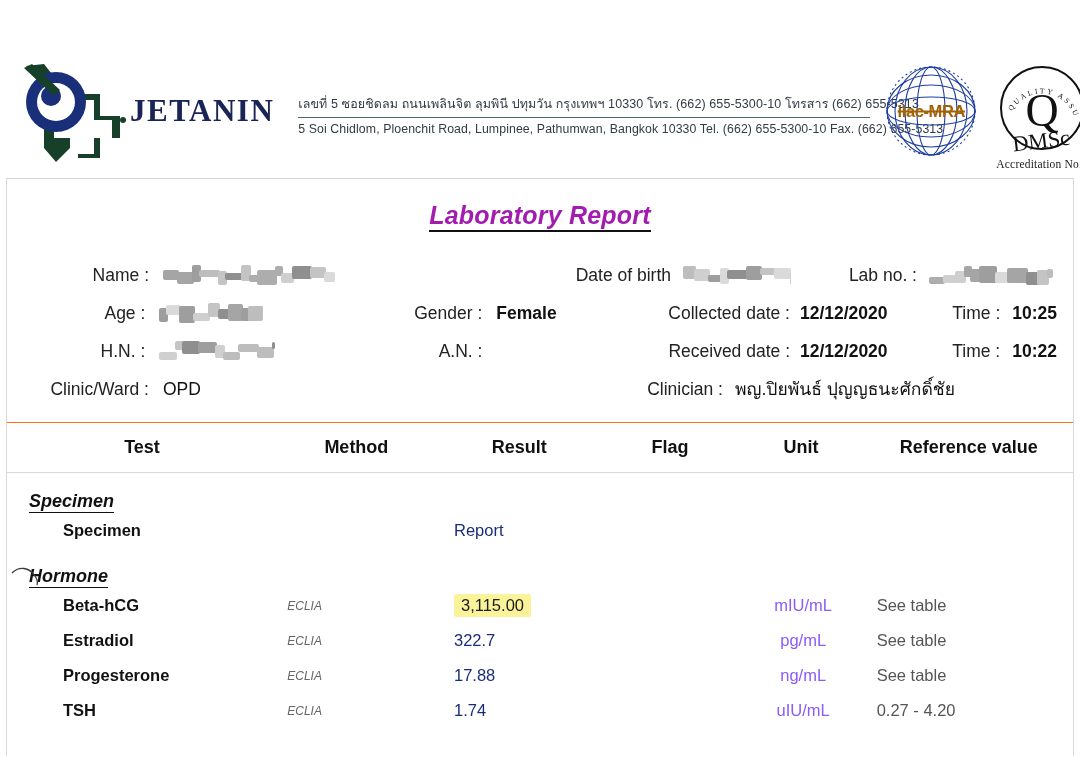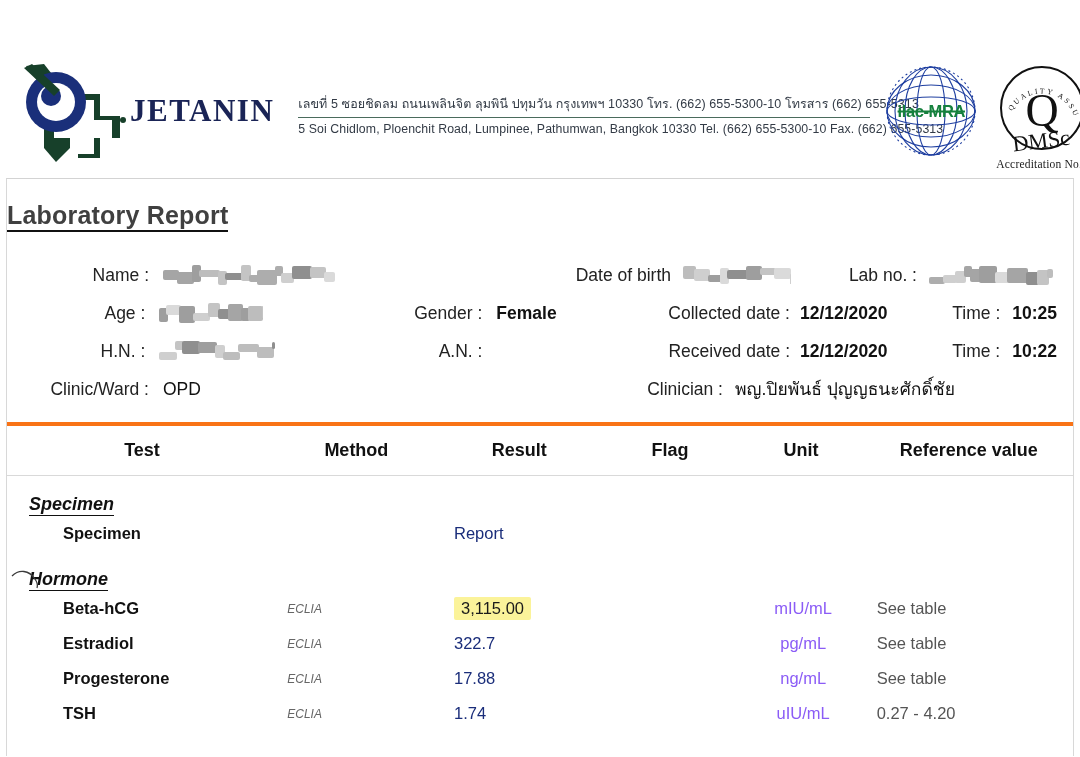--- a/index.html
+++ b/index.html
@@ -87,21 +87,21 @@
   }
   .ilac-text {
     position: absolute;
     left: 0; right: 0;
     top: 50%;
     transform: translateY(-50%);
     text-align: center;
     font-family: "Liberation Sans", sans-serif;
     font-weight: bold;
     font-size: 16.5px;
-    color: #15803d;
+    color: #a16207;
     letter-spacing: -0.4px;
     text-decoration: line-through;
     text-decoration-thickness: 2px;
   }
   .qmark-wrap {
     margin-left: 18px;
     flex: 0 0 auto;
     text-align: center;
   }
   .qmark { position: relative; width: 92px; height: 92px; }
@@ -119,26 +119,27 @@
     position: relative;
     margin: 0 6px;
     border-left: 1px solid #d8d8d8;
     border-right: 1px solid #d8d8d8;
     border-top: 1px solid #d3d3d3;
     height: 578px;
     background: #fff;
   }
 
   .report-title {
-    text-align: left;
+    text-align: center;
     font-size: 25px;
     font-weight: bold;
-    color: #404040;
+    color: #a21caf;
     padding-top: 22px;
     letter-spacing: .2px;
+    font-style: italic;
   }
   .report-title span {
     border-bottom: 2.4px solid #111;
     padding-bottom: 1px;
   }
 
   
   .patient {
     margin-top: 26px;
     padding: 0 16px 0 10px;
@@ -169,21 +170,21 @@
     vertical-align: middle;
     filter: blur(0.6px);
   }
   .redact i {
     position: absolute;
     display: block;
     border-radius: 2px;
   }
 
   
-  .tbl-sep-top { border-top: 4px solid #f97316; margin-top: 14px; }
+  .tbl-sep-top { border-top: 1px solid #f97316; margin-top: 14px; }
   .thead {
     display: flex;
     align-items: center;
     height: 50px;
     font-weight: bold;
     font-size: 18px;
     color: #111;
     border-bottom: 1px solid #d9d9d9;
   }
   .trow {

